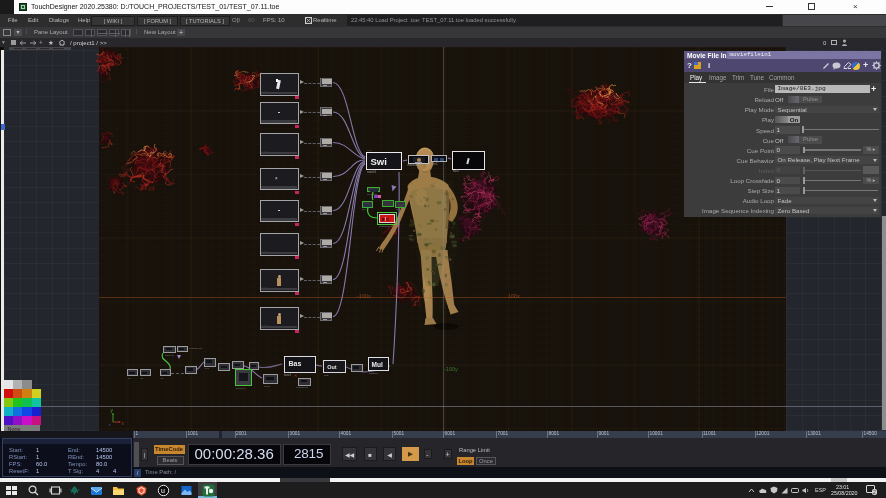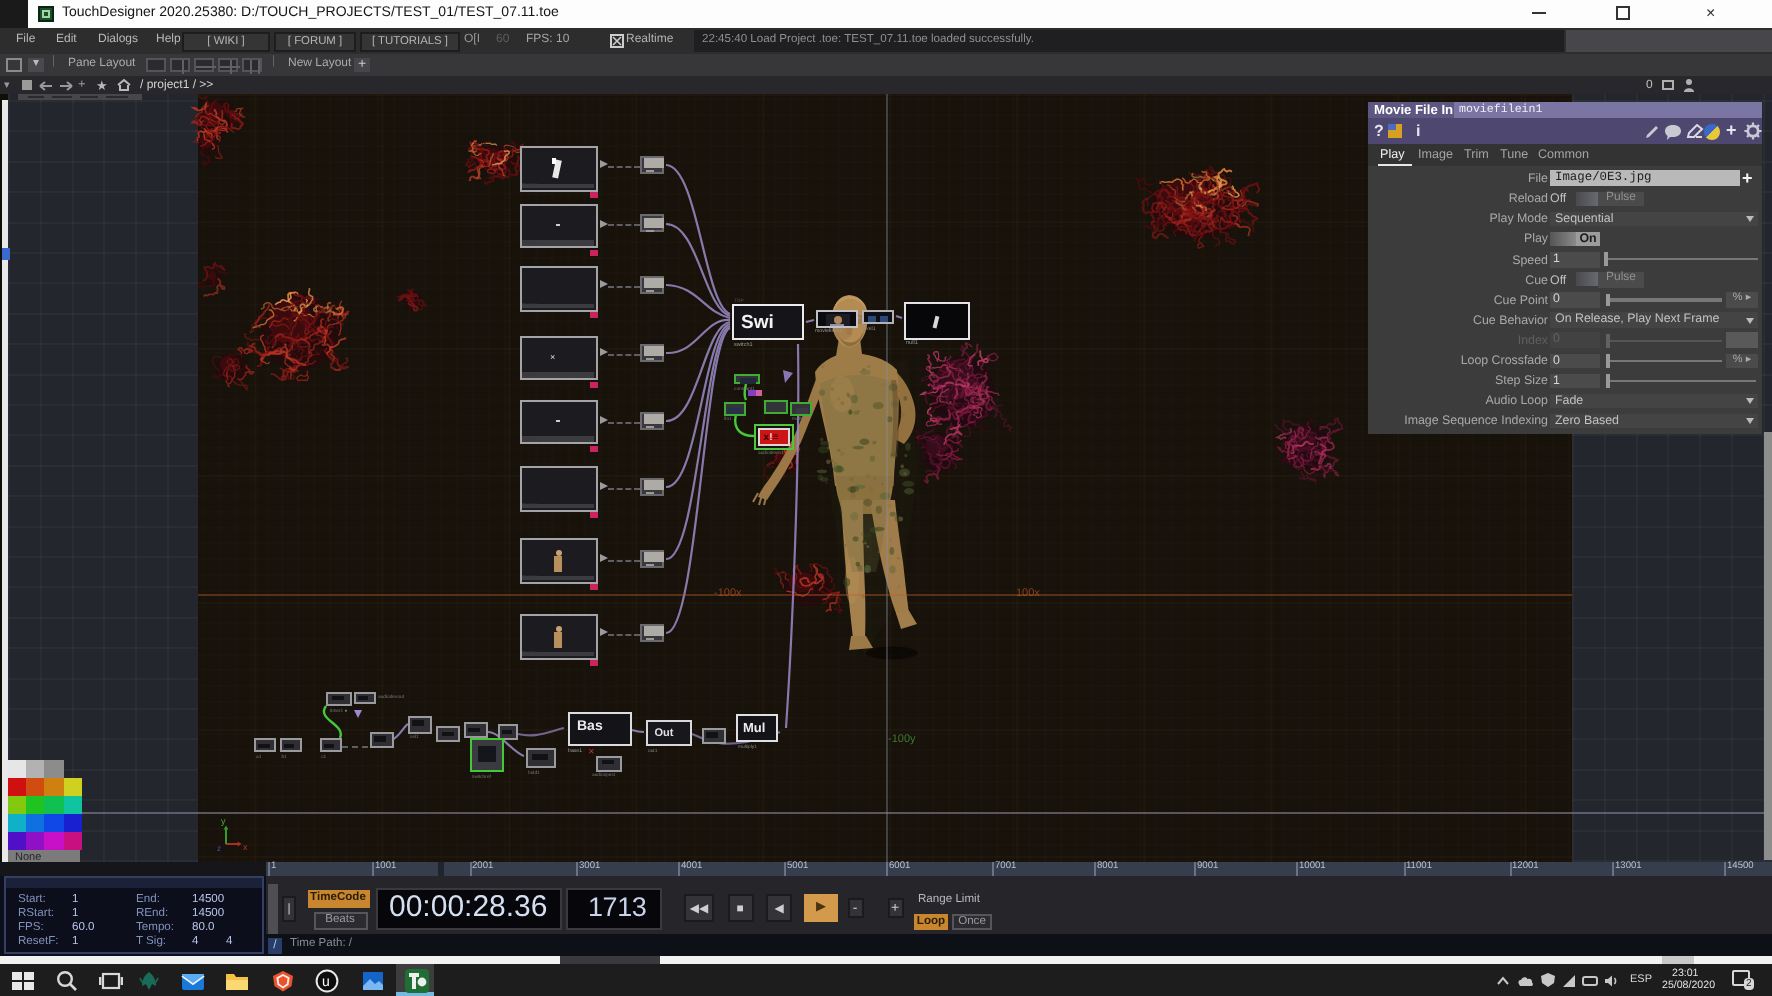--- a/index.html
+++ b/index.html
@@ -1197,21 +1197,21 @@
         <span class="abs tt" style="left:96px;top:30.5px;color:#b9c6ec">4</span>
         <span class="abs tt" style="left:113px;top:30.5px;color:#b9c6ec">4</span>
  </div>
  <div class="abs" style="left:134px;top:4.5px;width:5px;height:25px;background:#4e4e53"></div>
  <div class="tbtn" style="left:141px;top:10px;width:7px;height:13px;font-size:6px;text-align:center;line-height:13px">|</div>
  <div class="abs" style="left:153.5px;top:7.5px;width:31px;height:9px;background:#c8862e;color:#2a1c08;font-size:5.8px;text-align:center;line-height:9px;font-weight:bold">TimeCode</div>
  <div class="abs" style="left:156.5px;top:18.5px;width:27px;height:8.5px;background:#2c2c30;border:1px solid #55555a;color:#9a9aa2;font-size:5.8px;text-align:center;line-height:7px">Beats</div>
  <div class="abs" style="left:187.5px;top:6px;width:93px;height:21px;background:#07070b;border:1px solid #3a3a3e"></div>
  <div class="abs tt" style="left:194.5px;top:7px;color:#d5dff2;font-size:15px">00:00:28.36</div>
  <div class="abs" style="left:282.5px;top:6px;width:48px;height:21px;background:#07070b;border:1px solid #3a3a3e"></div>
- <div class="abs tt" style="left:294px;top:8px;color:#c9d4ea;font-size:13.5px;letter-spacing:-0.2px">1713</div>
+ <div class="abs tt" style="left:294px;top:8px;color:#c9d4ea;font-size:13.5px;letter-spacing:-0.2px">2815</div>
  <div class="tbtn" style="left:342px;top:9px;width:15px;height:14.5px;font-size:6px;text-align:center;line-height:14px">◀◀</div>
  <div class="tbtn" style="left:363.5px;top:9px;width:13px;height:14.5px;font-size:6px;text-align:center;line-height:14px">■</div>
  <div class="tbtn" style="left:383px;top:9px;width:13px;height:14.5px;font-size:6px;text-align:center;line-height:14px">◀</div>
  <div class="abs" style="left:402px;top:9px;width:17px;height:14.5px;background:#d29a4a;color:#4a3410;font-size:6.5px;text-align:center;line-height:14px">▶</div>
  <div class="tbtn" style="left:423.5px;top:11px;width:8px;height:10px;font-size:7px;text-align:center;line-height:9px">-</div>
  <div class="tbtn" style="left:443.5px;top:11px;width:8px;height:10px;font-size:7px;text-align:center;line-height:9px">+</div>
  <span class="abs tt" style="left:459px;top:9.5px;color:#b9b9c2;font-size:5.8px">Range Limit</span>
  <div class="abs" style="left:457px;top:19px;width:17px;height:8.5px;background:#c8862e;color:#2a1c08;font-size:5.8px;text-align:center;line-height:8.5px;font-weight:bold">Loop</div>
  <div class="abs" style="left:476px;top:19px;width:20px;height:8.5px;background:#2c2c30;border:1px solid #55555a;color:#9a9aa2;font-size:5.8px;text-align:center;line-height:7px">Once</div>
  <div id="timepath">

